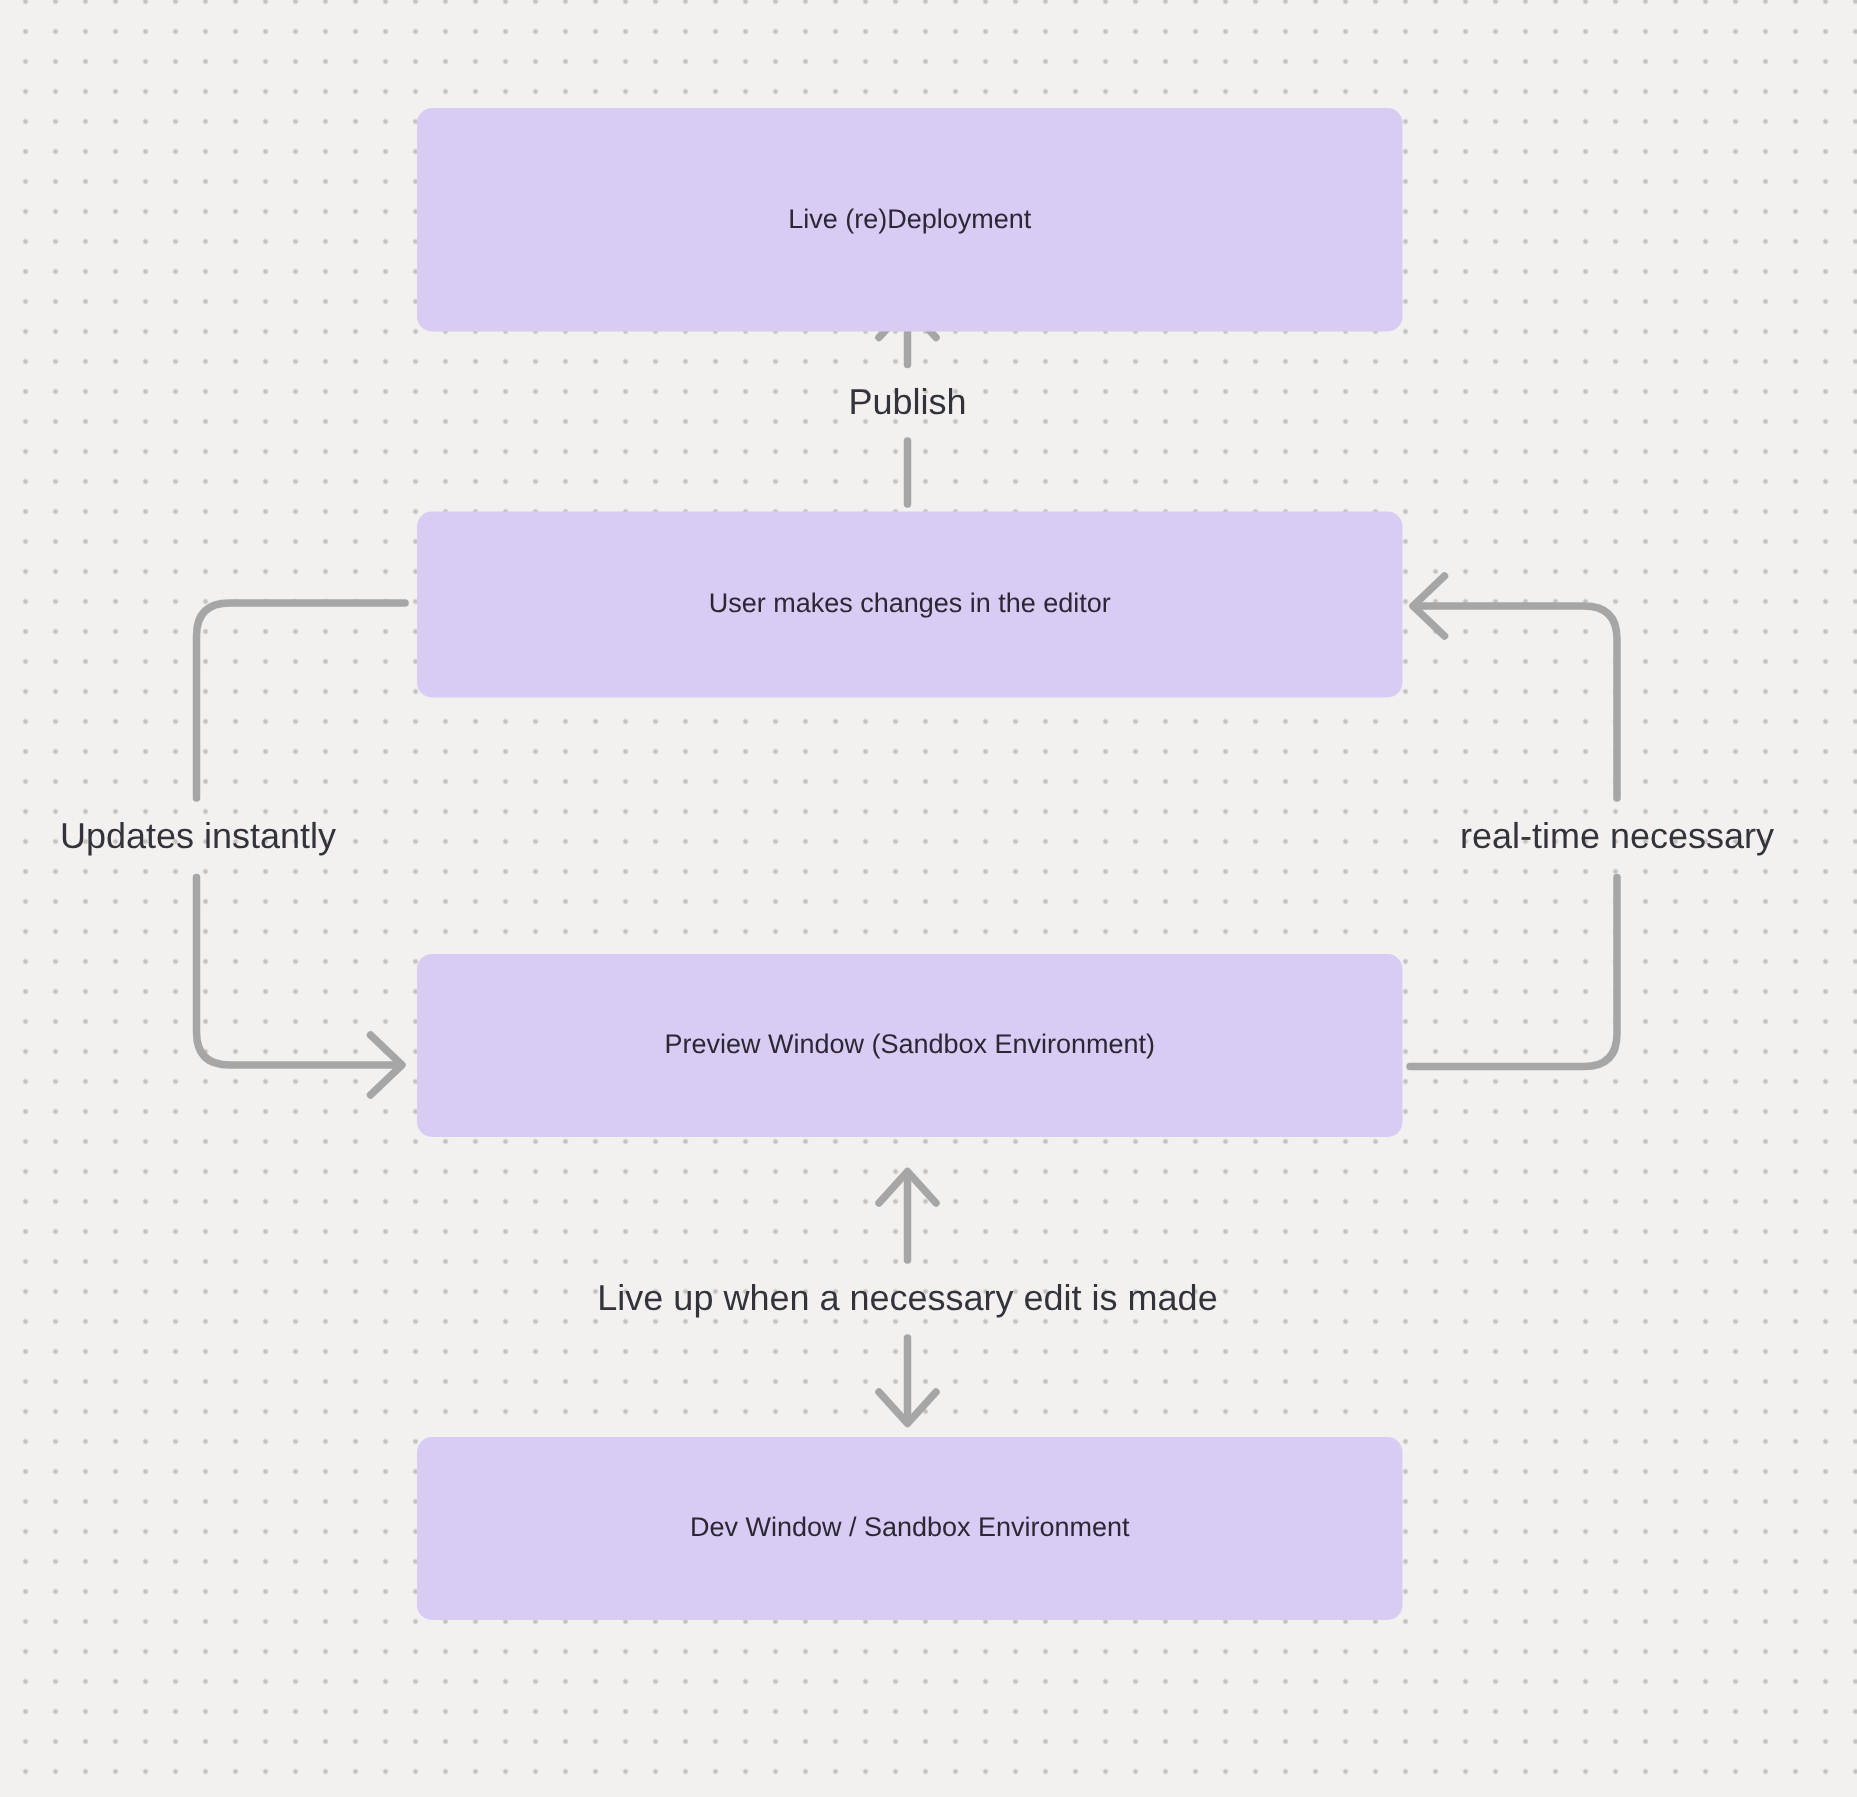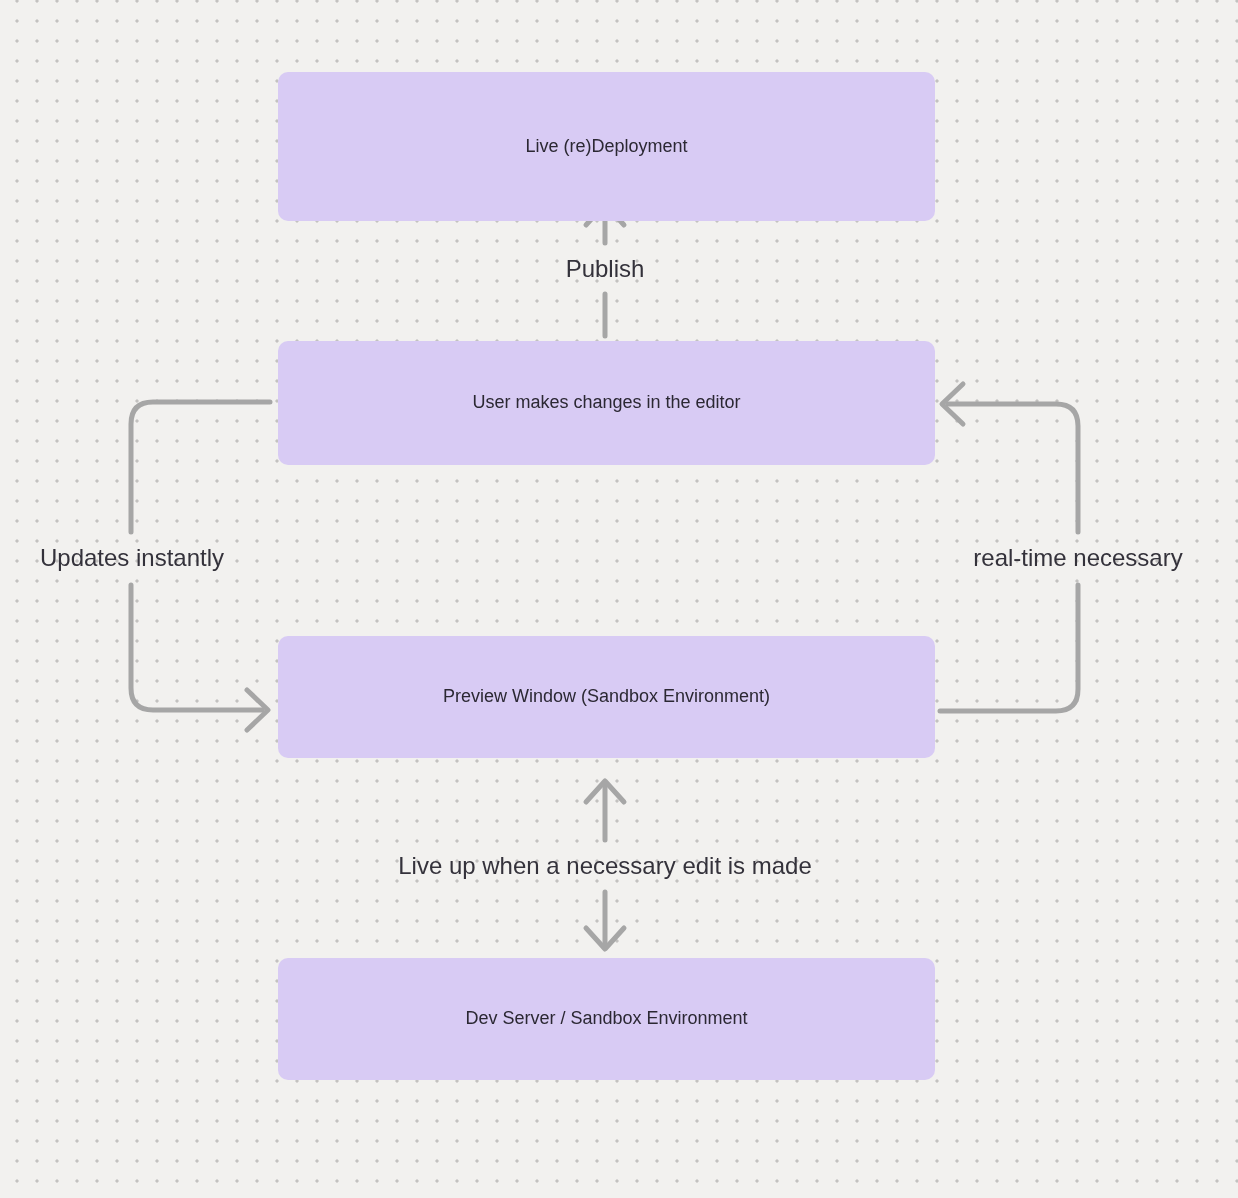--- a/index.html
+++ b/index.html
@@ -101,21 +101,21 @@
 
   <div class="node node-2">
     <span>User makes changes in the editor</span>
   </div>
 
   <div class="node node-3">
     <span>Preview Window (Sandbox Environment)</span>
   </div>
 
   <div class="node node-4">
-    <span>Dev Server / Sandbox Environment</span>
+    <span>Dev Window / Sandbox Environment</span>
   </div>
 
   <div class="edge-label label-publish">Publish</div>
 
   <div class="edge-label label-updates">Updates instantly</div>
 
   <div class="edge-label label-feedback">real-time necessary</div>
 
   <div class="edge-label label-spunup">Live up when a necessary edit is made</div>
 

